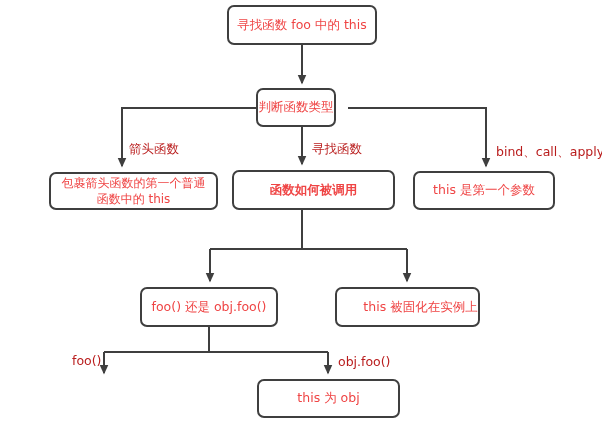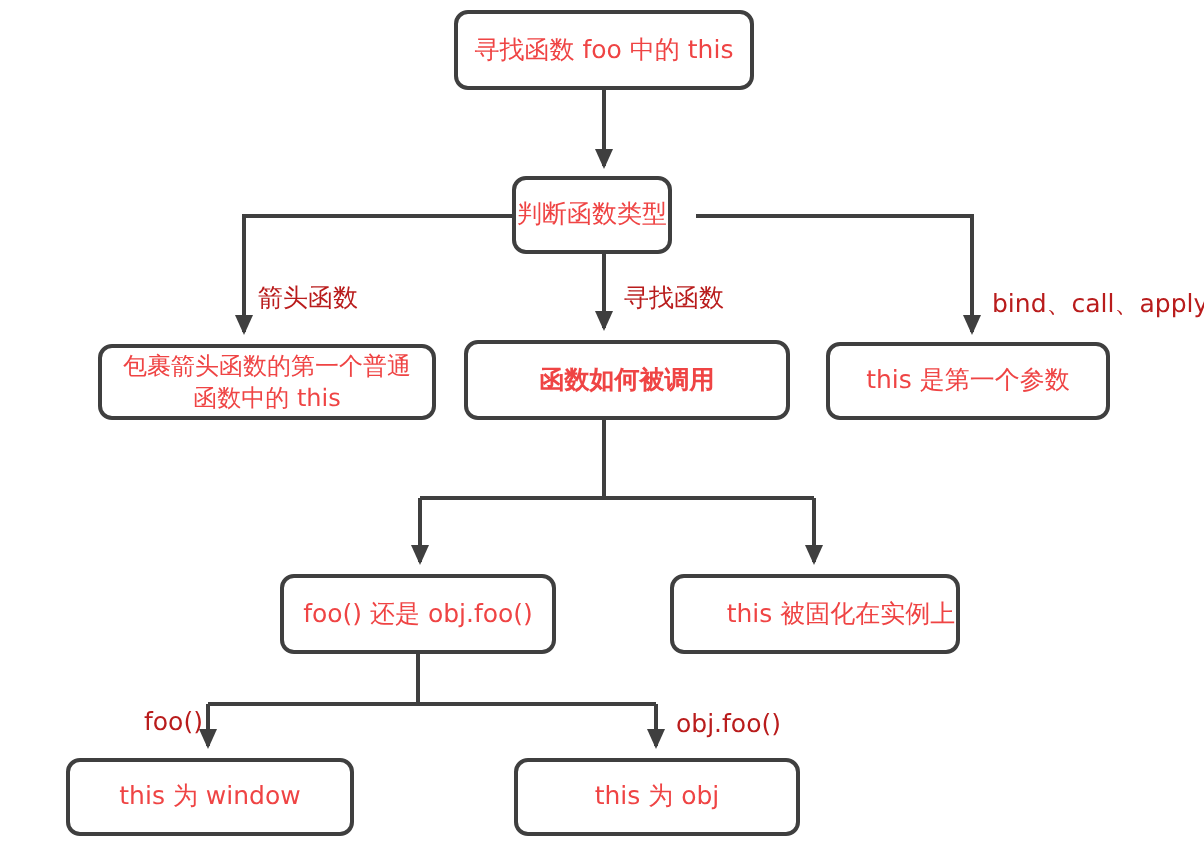--- a/index.html
+++ b/index.html
@@ -79,21 +79,20 @@
   <div class="node" id="n-arrow-result">包裹箭头函数的第一个普通函数中的 this</div>
 
   <div class="node nowrap" id="n-how-called">函数如何被调用</div>
 
   <div class="node nowrap" id="n-call-form">foo() 还是 obj.foo()</div>
 
   <div class="node nowrap" id="n-bind-result">this 是第一个参数</div>
 
   <div class="node nowrap" id="n-new-result">this 被固化在实例上</div>
 
-  <div class="node nowrap" id="n-window-res">this 为 window</div>
 
   <div class="node nowrap" id="n-obj-res">this 为 obj</div>
 
   <div class="edge-label" id="l-arrow-fn">箭头函数</div>
 
   <div class="edge-label" id="l-normal-fn">寻找函数</div>
 
   <div class="edge-label" id="l-bind">bind、call、apply</div>
 
 

